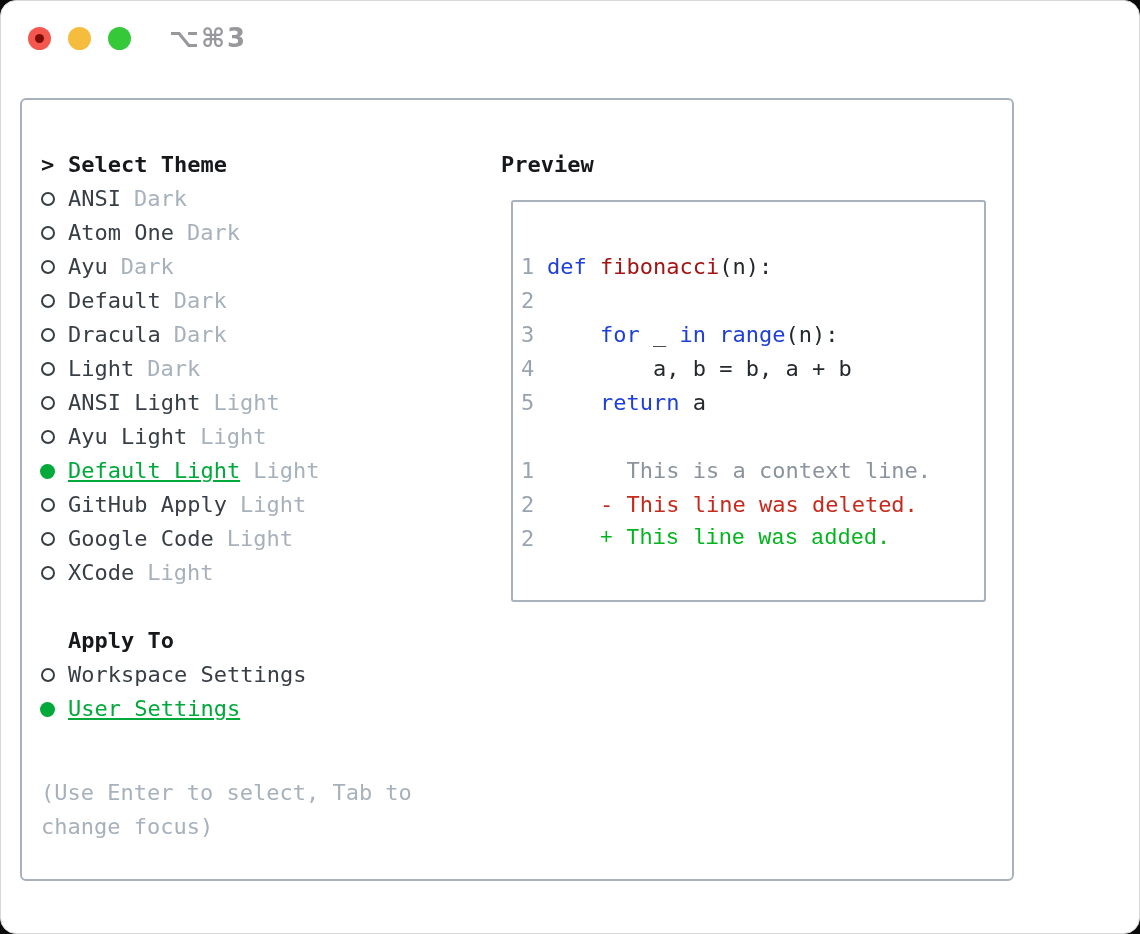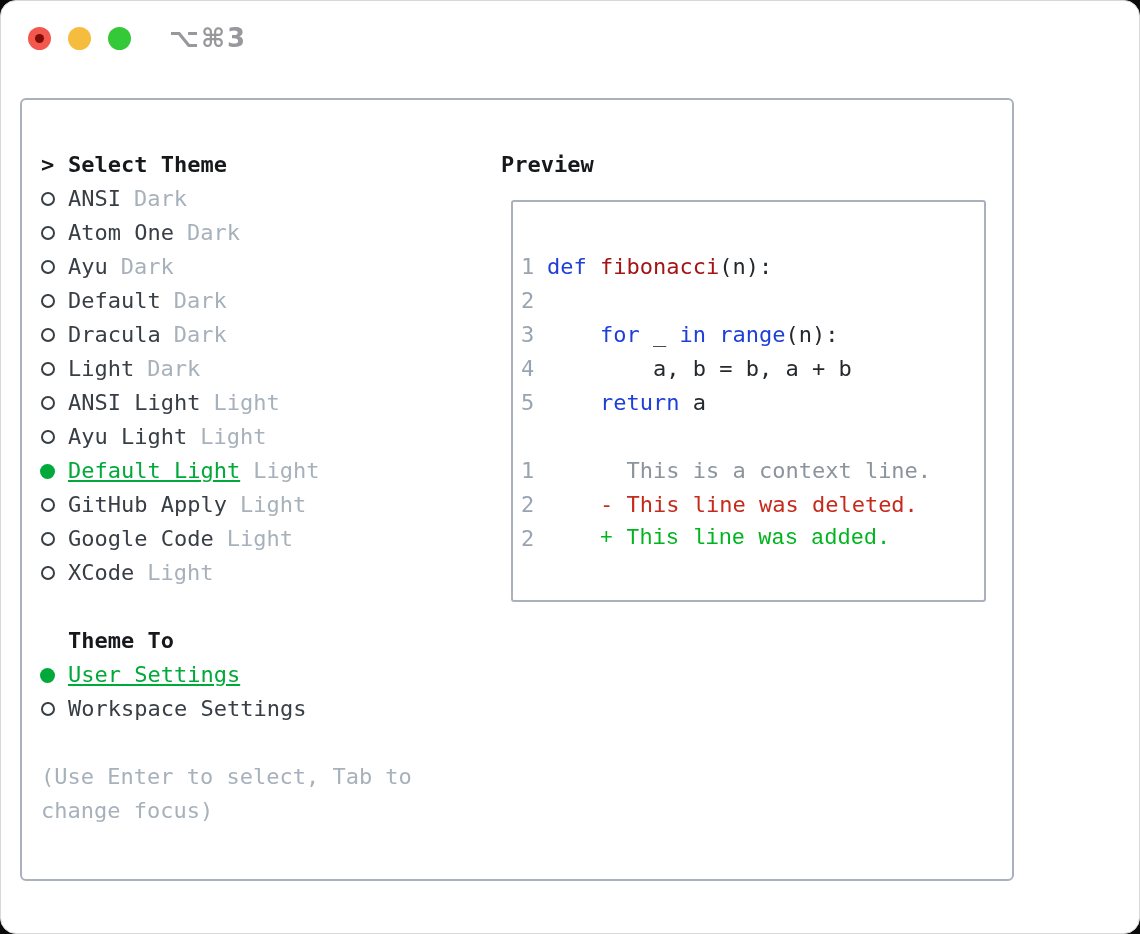--- a/index.html
+++ b/index.html
@@ -26,21 +26,21 @@
   .row{display:flex;align-items:center;height:34px;line-height:34px;white-space:pre;}
   .row.blank{height:34px;}
   .marker{width:27px;flex:none;display:flex;align-items:center;}
   .caret{font-weight:bold;color:var(--heading_black);}
   .ring{width:10px;height:10px;border:2px solid var(--text_dark);border-radius:50%;display:inline-block;}
   .dot{width:15px;height:15px;border-radius:50%;background:var(--accent_green);display:inline-block;margin-left:-1px;}
   .h{font-weight:bold;color:var(--heading_black);}
   .name{color:var(--text_dark);}
   .name.sel{color:var(--accent_green);text-decoration:underline;}
   .tag{color:var(--muted_gray);margin-left:13px;}
-  .help{margin-top:0;width:420px;line-height:34px;color:var(--muted_gray);}
+  .help{margin-top:16px;width:420px;line-height:34px;color:var(--muted_gray);}
 
   .right-col{flex:none;}
   .preview-title{height:34px;line-height:34px;}
   .preview-box{
     margin-top:18px;margin-left:10px;width:475px;height:402px;box-sizing:border-box;
     border:2px solid var(--panel_border);border-radius:3px;padding:48px 8px 0 8px;background:#fff;
   }
   .pline{display:flex;height:34px;line-height:34px;white-space:pre;}
   .lnum{width:26px;flex:none;color:var(--line_number_gray);}
   .seg-p{color:var(--code_plain);}
@@ -79,25 +79,25 @@
           <div class="row"><span class="marker"><span class="ring"></span></span><span class="name">ANSI Light</span><span class="tag">Light</span></div>
           <div class="row"><span class="marker"><span class="ring"></span></span><span class="name">Ayu Light</span><span class="tag">Light</span></div>
           <div class="row"><span class="marker"><span class="dot"></span></span><span class="name sel">Default Light</span><span class="tag">Light</span></div>
           <div class="row"><span class="marker"><span class="ring"></span></span><span class="name">GitHub Apply</span><span class="tag">Light</span></div>
           <div class="row"><span class="marker"><span class="ring"></span></span><span class="name">Google Code</span><span class="tag">Light</span></div>
           <div class="row"><span class="marker"><span class="ring"></span></span><span class="name">XCode</span><span class="tag">Light</span></div>
         </div>
       <div class="row blank"></div>
       <div class="row">
         <span class="marker"></span>
-        <span class="h">Theme To</span>
+        <span class="h">Apply To</span>
       </div>
       <div id="apply-list">
+          <div class="row"><span class="marker"><span class="ring"></span></span><span class="name">Workspace Settings</span></div>
           <div class="row"><span class="marker"><span class="dot"></span></span><span class="name sel">User Settings</span></div>
-          <div class="row"><span class="marker"><span class="ring"></span></span><span class="name">Workspace Settings</span></div>
         </div>
       <div class="row blank"></div>
       <div class="help">(Use Enter to select, Tab to change focus)</div>
     </div>
 
     <div class="right-col">
       <div class="preview-title h">Preview</div>
       <div class="preview-box">
         <div id="preview-lines">
             <div class="pline"><span class="lnum">1</span><span class="seg-kw">def</span><span class="seg-p"> </span><span class="seg-fn">fibonacci</span><span class="seg-p">(n):</span></div>

